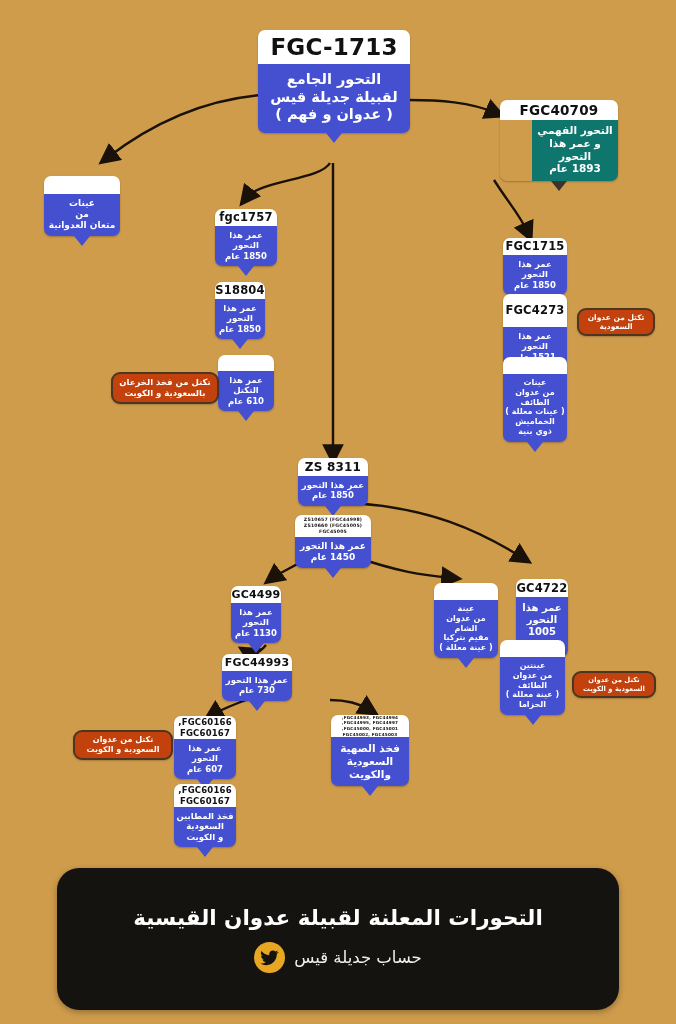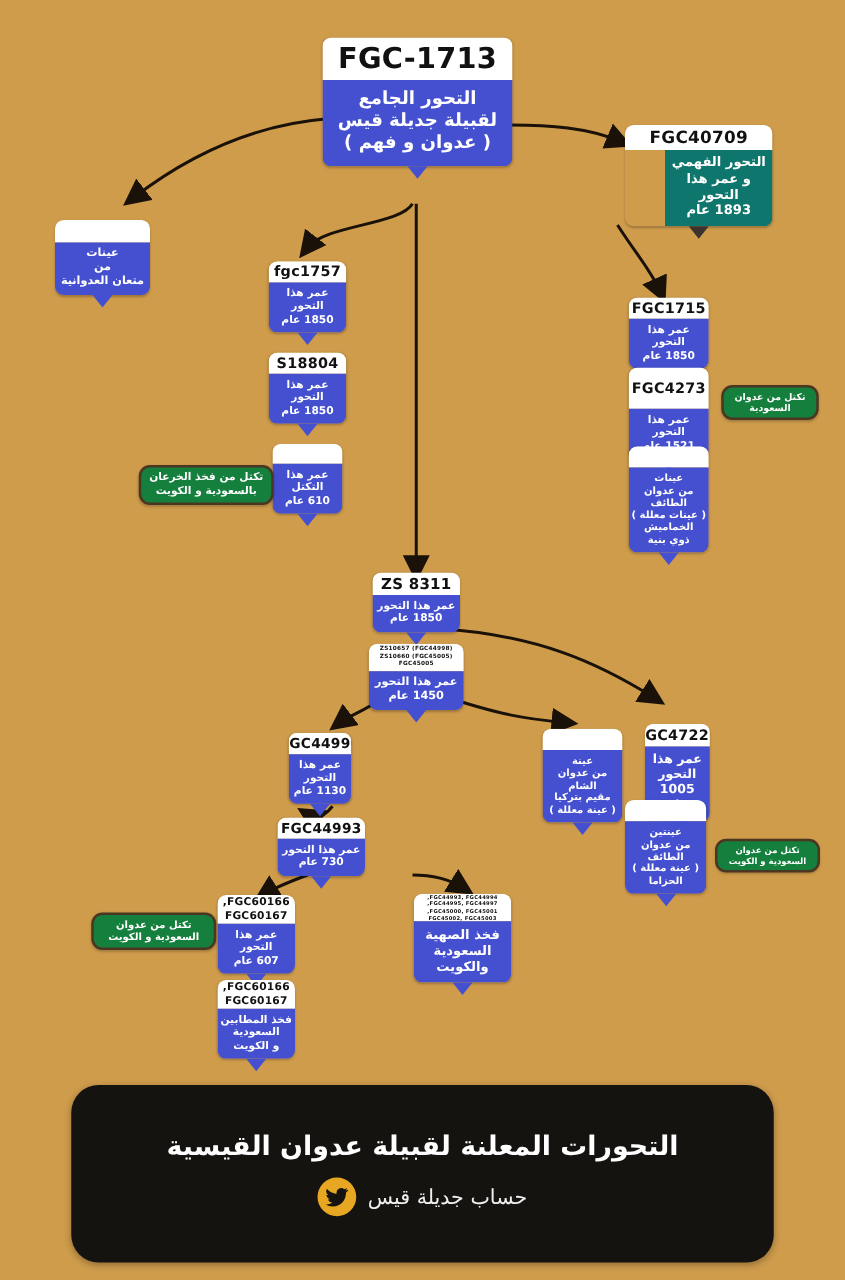--- a/index.html
+++ b/index.html
@@ -34,21 +34,21 @@
     border-left:8px solid transparent;border-right:8px solid transparent;
     border-top:10px solid #4450cf;
   }
   
   .node.dark .body{background:#0f766e;margin-left:32px;}
   .node.dark .tail{border-top-color:#3a332e;}
 
   
   .tanlabel{
     position:absolute;z-index:3;
-    background:#15803d;color:#ffffff;
+    background:#c2410c;color:#ffffff;
     border:2px solid #4b3621;border-radius:9px;
     text-align:center;font-weight:bold;line-height:1.25;
     display:flex;align-items:center;justify-content:center;
     box-shadow:0 1px 2px rgba(0,0,0,.2);
     padding:4px 6px;box-sizing:border-box;
   }
 
   
   .banner{
     position:absolute;left:57px;top:868px;width:562px;height:142px;
@@ -132,21 +132,21 @@
   <div class="bubble">
     <div class="head" style="font-size:11.5px;height:17px;">fgc1757</div>
     <div class="body" style="font-size:8.5px;padding:4px 2px 5px;">
       <span>عمر هذا التحور</span>
       <span>1850 عام</span>
     </div>
   </div>
   <div class="tail"></div>
 </div>
 
-<div class="node" style="left:215px;top:282px;width:62px;">
+<div class="node" style="left:215px;top:282px;width:50px;">
   <div class="bubble">
     <div class="head" style="font-size:11.5px;height:17px;">S18804</div>
     <div class="body" style="font-size:8.5px;padding:4px 2px 5px;">
       <span>عمر هذا التحور</span>
       <span>1850 عام</span>
     </div>
   </div>
   <div class="tail"></div>
 </div>
 

